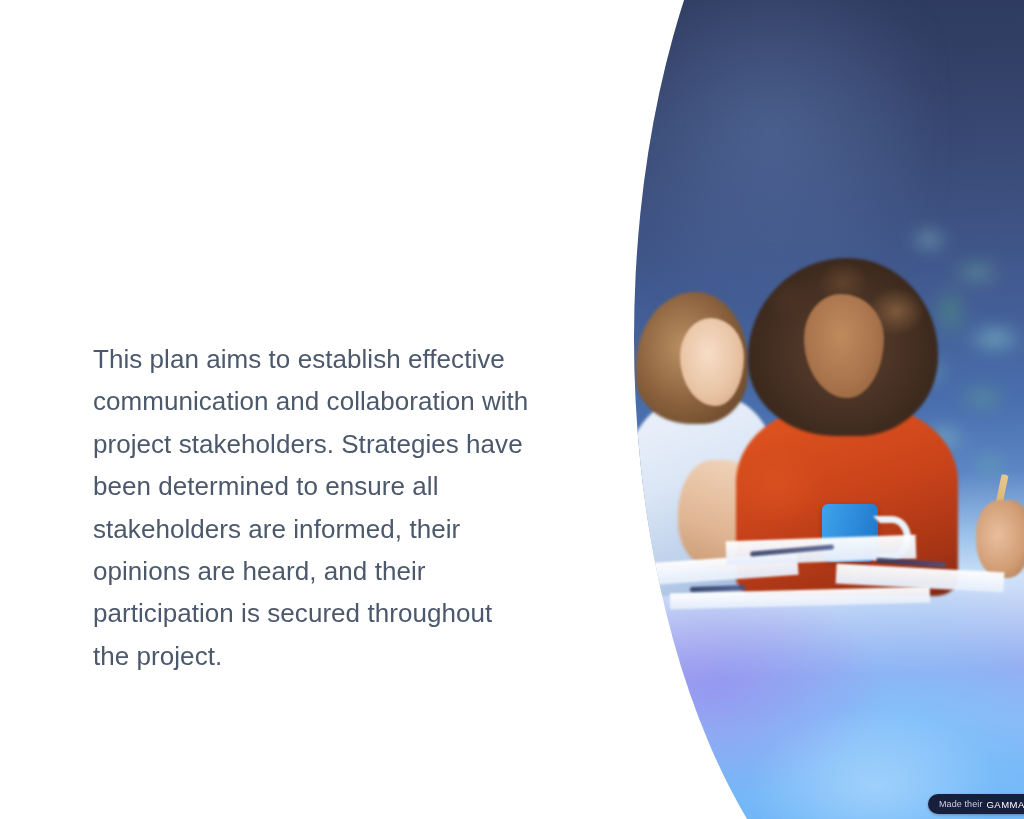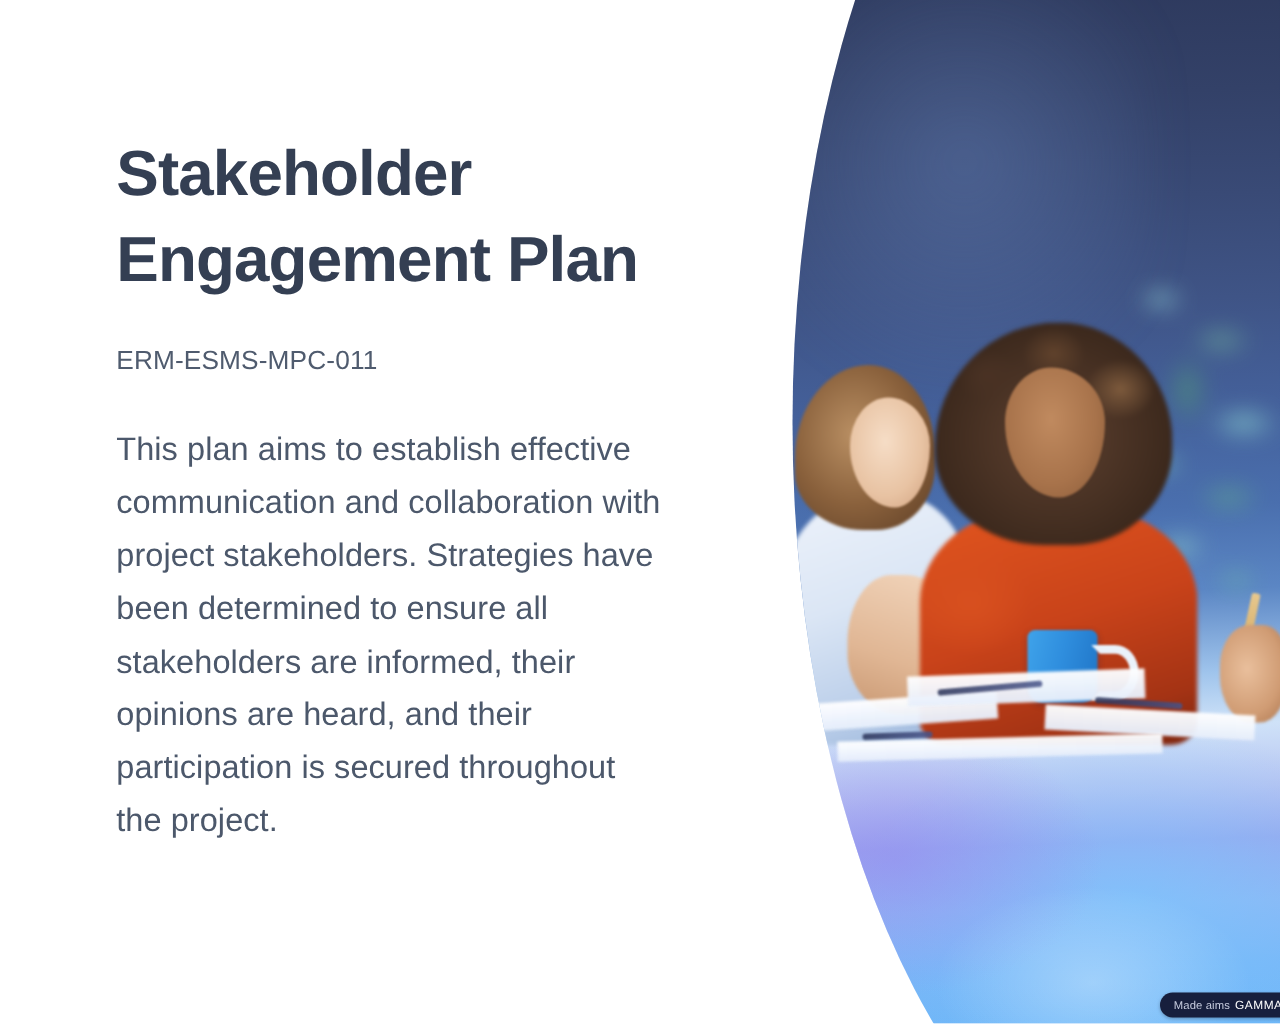--- a/index.html
+++ b/index.html
@@ -332,25 +332,23 @@
       </div>
       <div class="pen-line pl1"></div>
       <div class="pen-line pl2"></div>
       <div class="pen-line pl3"></div>
 
       <div class="photo-soft"></div>
     </div>
   </div>
 
   <div class="text-pane">
-    <h1 class="deck-title">Stakeholder Engagement Plan</h1>
-
-    <p class="doc-code">ERM-ESMS-MPC-011</p>
+
 
     <p class="body-copy">This plan aims to establish effective communication and collaboration with project stakeholders. Strategies have been determined to ensure all stakeholders are informed, their opinions are heard, and their participation is secured throughout the project.</p>
   </div>
 
   <div class="gamma-badge">
-    <span class="gamma-made">Made aims</span>
+    <span class="gamma-made">Made their</span>
     <span class="gamma-word">GAMMA</span>
   </div>
 
 </div>
 
 </body></html>

